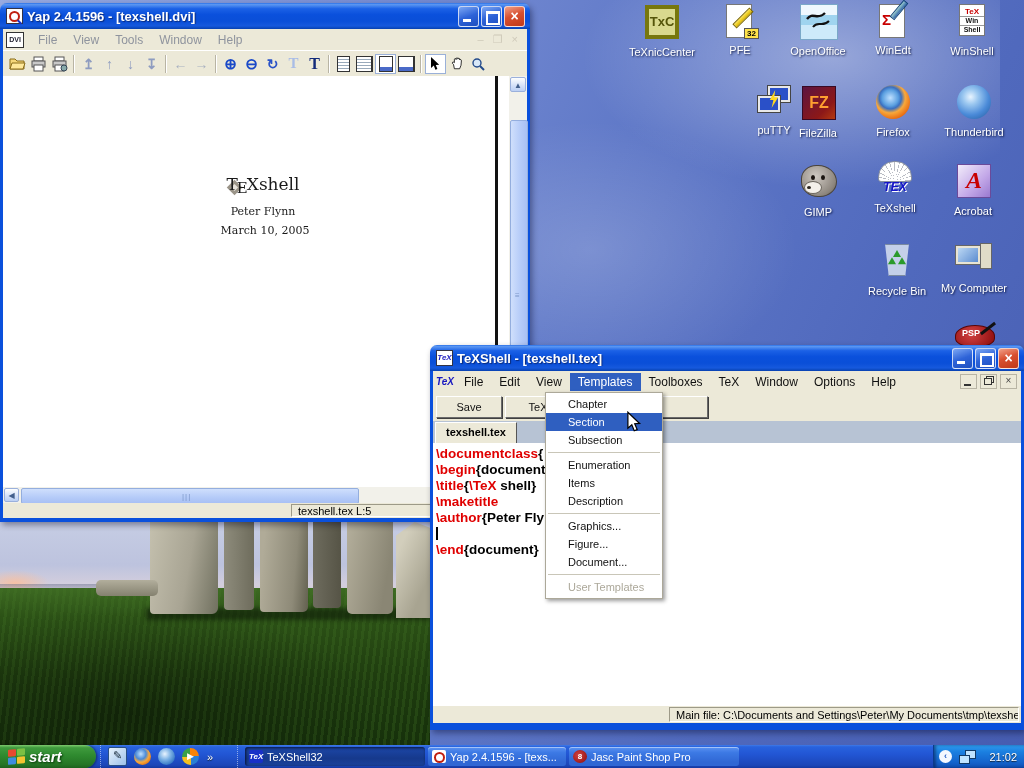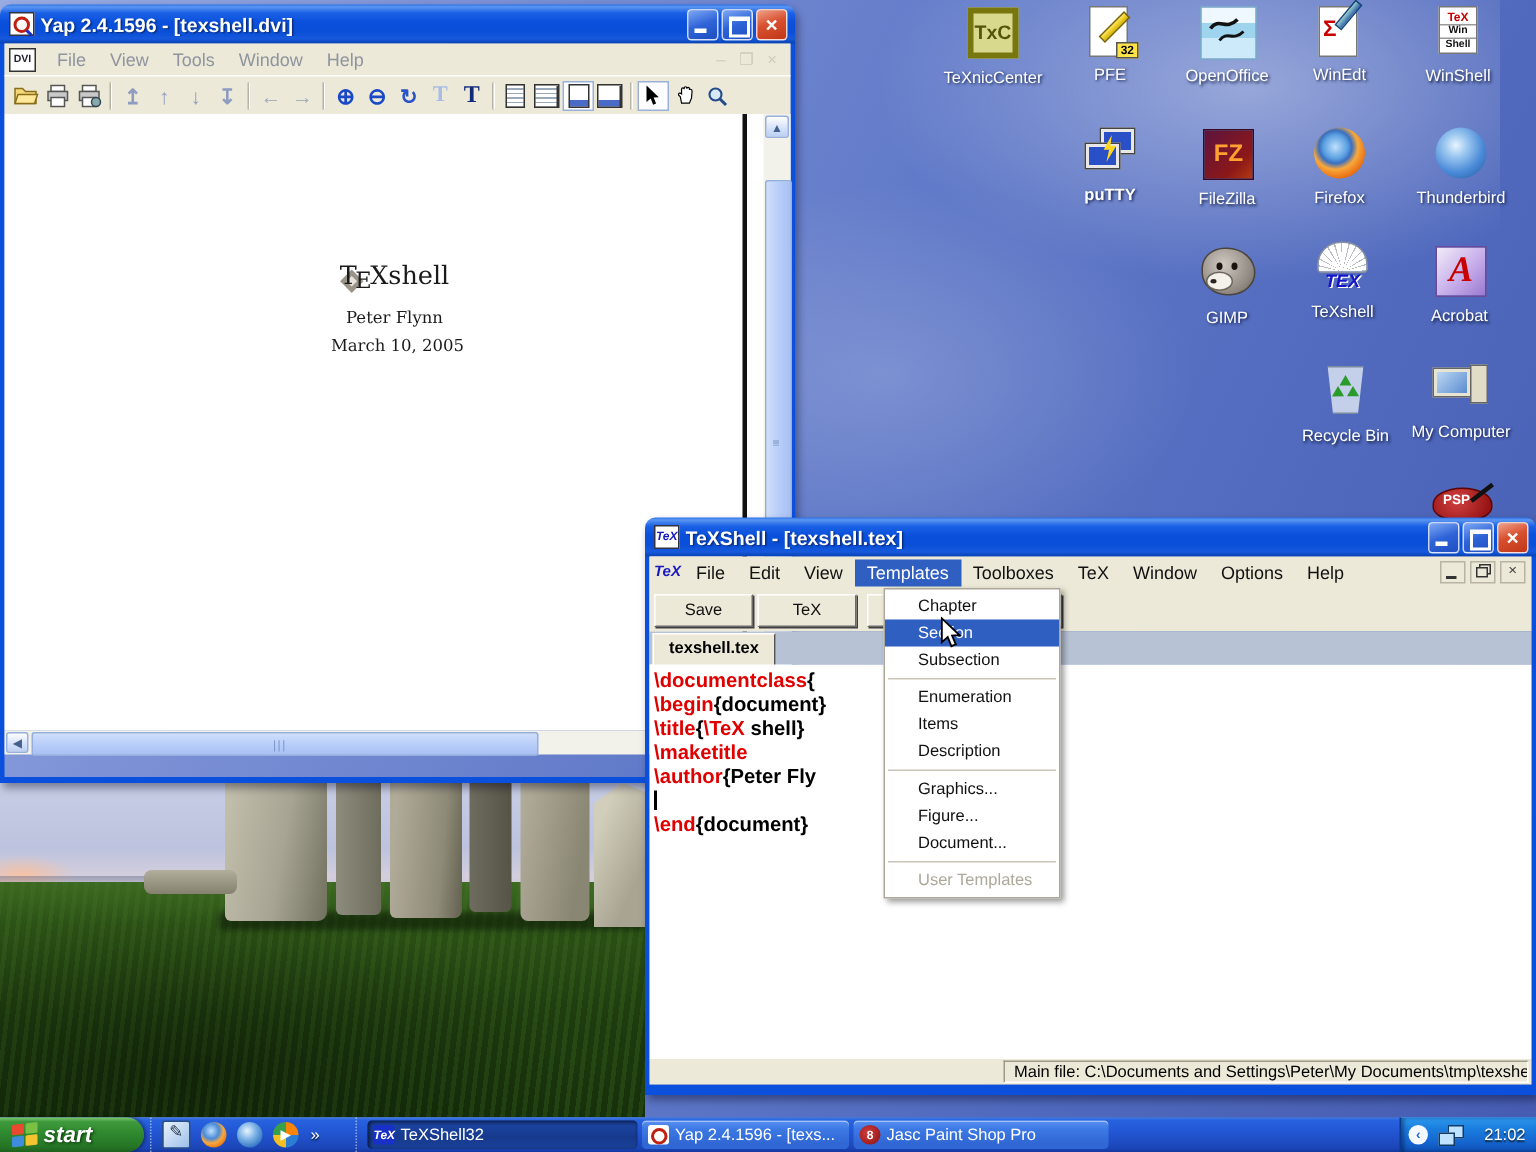--- a/index.html
+++ b/index.html
@@ -182,21 +182,21 @@
   #texshell .eline .cmd{color:#e00000;}
   #texshell .eline .arg{color:#000;}
   #texshell .caret{display:inline-block;width:2px;height:13px;background:#000;vertical-align:-2px;}
   #texshell .statusbar{position:absolute;left:3px;right:3px;bottom:7px;height:17px;background:#ece9d8;font-size:11px;}
   #texshell .sp1{position:absolute;left:1px;width:232px;top:1px;bottom:1px;border:1px solid;
     border-color:#9d9a88 #fff #fff #9d9a88;padding:1px 4px;box-sizing:border-box;}
   #texshell .sp2{position:absolute;left:236px;right:2px;top:1px;bottom:1px;border:1px solid;
     border-color:#9d9a88 #fff #fff #9d9a88;padding:1px 6px;box-sizing:border-box;white-space:nowrap;overflow:hidden;}
   
   #tmpl-menu{position:absolute;left:115px;top:47px;width:116px;background:#fff;
-    border:1px solid #aca899;box-shadow:2px 2px 4px rgba(0,0,0,.4);padding:2px 0;z-index:30;font-size:11px;margin-left:44px;}
+    border:1px solid #aca899;box-shadow:2px 2px 4px rgba(0,0,0,.4);padding:2px 0;z-index:30;font-size:11px;}
   #tmpl-menu .dd{height:18px;line-height:18px;padding-left:22px;color:#111;}
   #tmpl-menu .dd.hl{background:#2f5fc0;color:#fff;}
   #tmpl-menu .dd.dis{color:#aca89a;}
   #tmpl-menu .ddsep{height:1px;background:#c9c6b8;margin:3px 2px;}
   #cursor{position:absolute;left:196px;top:66px;z-index:40;}
   
   #taskbar{position:absolute;left:0;top:745px;width:1024px;height:23px;
     background:linear-gradient(180deg,#3f7ae8 0%,#2862de 8%,#2256d4 40%,#1c46b8 88%,#1538a0 100%);}
   #startbtn{position:absolute;left:0;top:0;width:96px;height:23px;border-radius:0 12px 12px 0;
     background:linear-gradient(180deg,#7eca6e 0%,#3f9a3d 12%,#2f8a2f 45%,#257425 85%,#1d611d 100%);
@@ -280,21 +280,21 @@
       <div class="dicon" style="left: 933px; top: 3px;">
         <div class="art">
           <div class="ic-ws">
             <span class="r">TeX</span>
             <span class="b">Win</span>
             <span class="b">Shell</span>
           </div>
         </div>
         <div class="lbl">WinShell</div>
       </div>
-      <div class="dicon" style="left: 701px; top: 83px; font-weight: bold;">
+      <div class="dicon" style="left: 735px; top: 83px;">
         <div class="art">
           <div class="ic-putty" style="position:absolute;inset:0;">
             <div class="m1">
               <div class="s"></div>
             </div>
             <div class="m2">
               <div class="s"></div>
             </div>
             <div class="bolt"></div>
           </div>
@@ -537,20 +537,23 @@
     </div>
 
     <div class="hscroll">
       <div class="sbtn" style="left:1px;top:1px;width:15px;height:14px;line-height:14px;">◀</div>
       <div class="sthumb h" style="left:18px;top:1px;width:336px;height:14px;">
         <div class="grip" style="left:160px;top:3px;">|||</div>
       </div>
       <div class="sbtn" style="right:1px;top:1px;width:15px;height:14px;line-height:14px;">▶</div>
     </div>
 
+    <div class="statusbar">
+      <div class="spanel">texshell.tex L:5</div>
+    </div>
   </div>
 
   <div id="texshell" class="xpwin">
     <div class="winborder" style="left:0;top:20px;bottom:0;width:3px;"></div>
     <div class="winborder" style="right:0;top:20px;bottom:0;width:3px;"></div>
     <div class="winborder" style="left:0;right:0;bottom:0;height:7px;"></div>
 
     <div class="tbar">
       <div class="wicon">
         <div style="width:15px;height:14px;background:#fff;border:1px solid #334;color:#1818c0;font-weight:bold;font-style:italic;font-size:8px;text-align:center;line-height:14px;">TeX</div>

